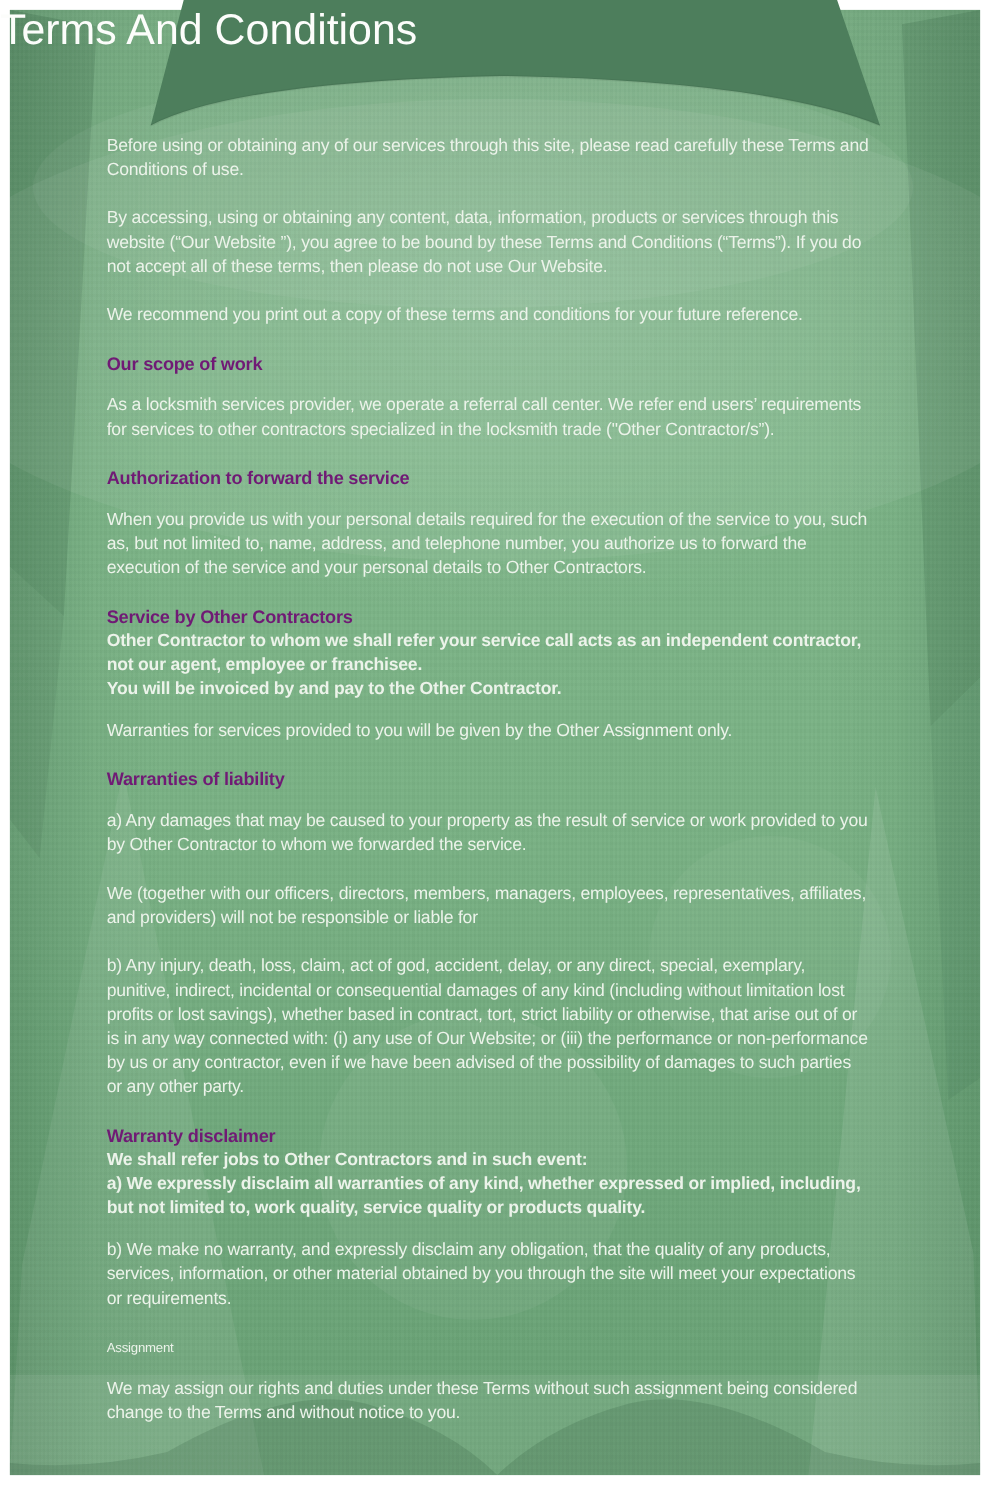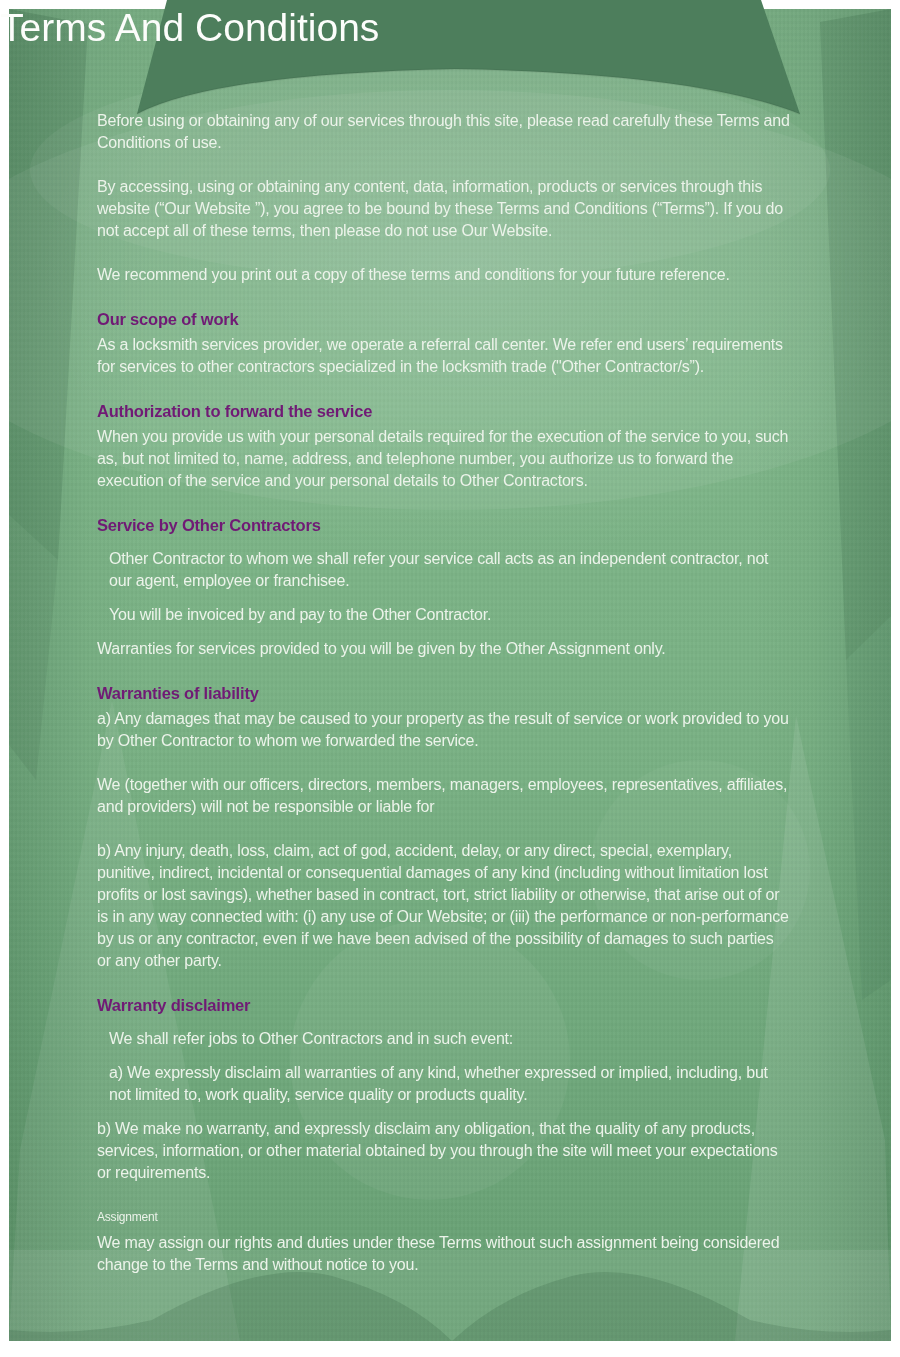--- a/index.html
+++ b/index.html
@@ -49,22 +49,22 @@
   .content {
     position: absolute;
     top: 106px; left: 97px;
     width: 694px;
     z-index: 3;
     color: #ecf3ea;
     font-size: 16px;
     line-height: 22px;
     letter-spacing: -0.2px;
   }
-  .content p { margin: 4px 0 22px 0; }
-  .content p.tight { margin: 12px; }
+  .content p { margin: 16px 0 22px 0; }
+  .content p.tight { margin: 0; font-weight: bold; }
   .heading {
     margin: 0;
     font-size: 16.5px;
     line-height: 22px;
     font-weight: 700;
     color: #701a75;
   }
   .heading.plain { font-weight: 400; font-size: 12px; color: #ecf3ea; }
 </style>
 </head>

